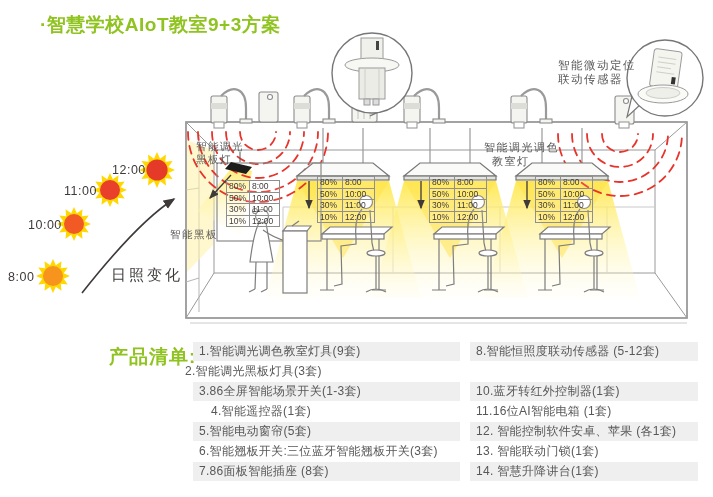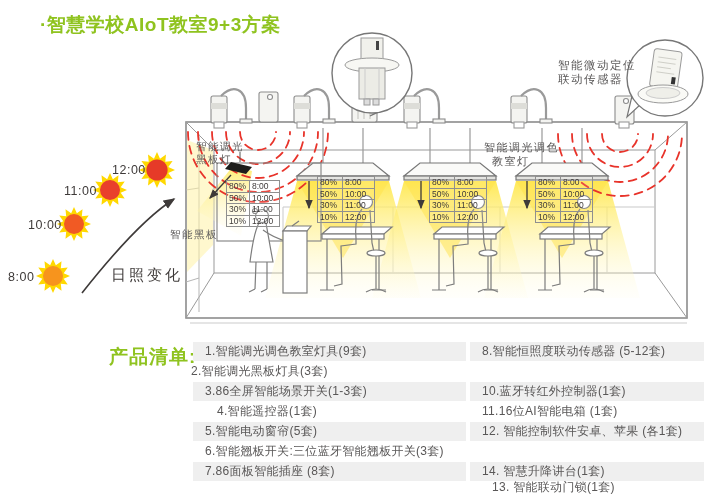--- a/index.html
+++ b/index.html
@@ -15,21 +15,21 @@
   
   .dim-table{position:absolute;display:grid;grid-template-columns:24px 32px;
              font-size:8.5px;line-height:10.5px;color:#3E3A39;
              border:1px solid #8f8f8f;background:rgba(255,255,255,0.12);}
   .dim-table span{border-bottom:1px solid #8f8f8f;padding:0 2px;white-space:nowrap;}
   .dim-table span:nth-child(even){border-left:1px solid #8f8f8f;}
   .dim-table span:nth-child(7),.dim-table span:nth-child(8){border-bottom:none;}
   
   #plist-header{left:109px;top:344px;font-size:19px;font-weight:bold;color:#8FC31F;letter-spacing:1px;}
   .prow{position:absolute;height:19px;line-height:19px;font-size:12px;color:#595757;
-        padding-left:12px;letter-spacing:.3px;white-space:nowrap;overflow:hidden;}
+        padding-left:6px;letter-spacing:.3px;white-space:nowrap;overflow:hidden;}
   .prow.gray{background:#EFEFEF;}
 </style>
 </head>
 <body>
 
 <div id="stage">
 
   <svg id="diagram-svg" width="713" height="336" viewBox="0 0 713 336">
     <defs>
       <linearGradient id="cone" x1="0" y1="0" x2="0" y2="1">
@@ -303,16 +303,16 @@
   <div class="prow gray" style="left:193px;top:382px;width:261px;">3.86全屏智能场景开关(1-3套)</div>
   <div class="prow" style="left:205px;top:402px;width:261px;">4.智能遥控器(1套)</div>
   <div class="prow gray" style="left:193px;top:422px;width:261px;">5.智能电动窗帘(5套)</div>
   <div class="prow" style="left:193px;top:442px;width:261px;">6.智能翘板开关:三位蓝牙智能翘板开关(3套)</div>
   <div class="prow gray" style="left:193px;top:462px;width:261px;">7.86面板智能插座 (8套)</div>
 
   <div class="prow gray" style="left:470px;top:342px;width:222px;">8.智能恒照度联动传感器 (5-12套)</div>
   <div class="prow gray" style="left:470px;top:382px;width:222px;">10.蓝牙转红外控制器(1套)</div>
   <div class="prow" style="left:470px;top:402px;width:222px;">11.16位AI智能电箱 (1套)</div>
   <div class="prow gray" style="left:470px;top:422px;width:222px;">12. 智能控制软件安卓、苹果 (各1套)</div>
-  <div class="prow" style="left:480px;top:442px;width:222px;margin-top:36px;">13. 智能联动门锁(1套)</div>
+  <div class="prow" style="left:470px;top:442px;width:222px;">13. 智能联动门锁(1套)</div>
   <div class="prow gray" style="left:470px;top:462px;width:222px;">14. 智慧升降讲台(1套)</div>
 
 </div>
 
 </body></html>

